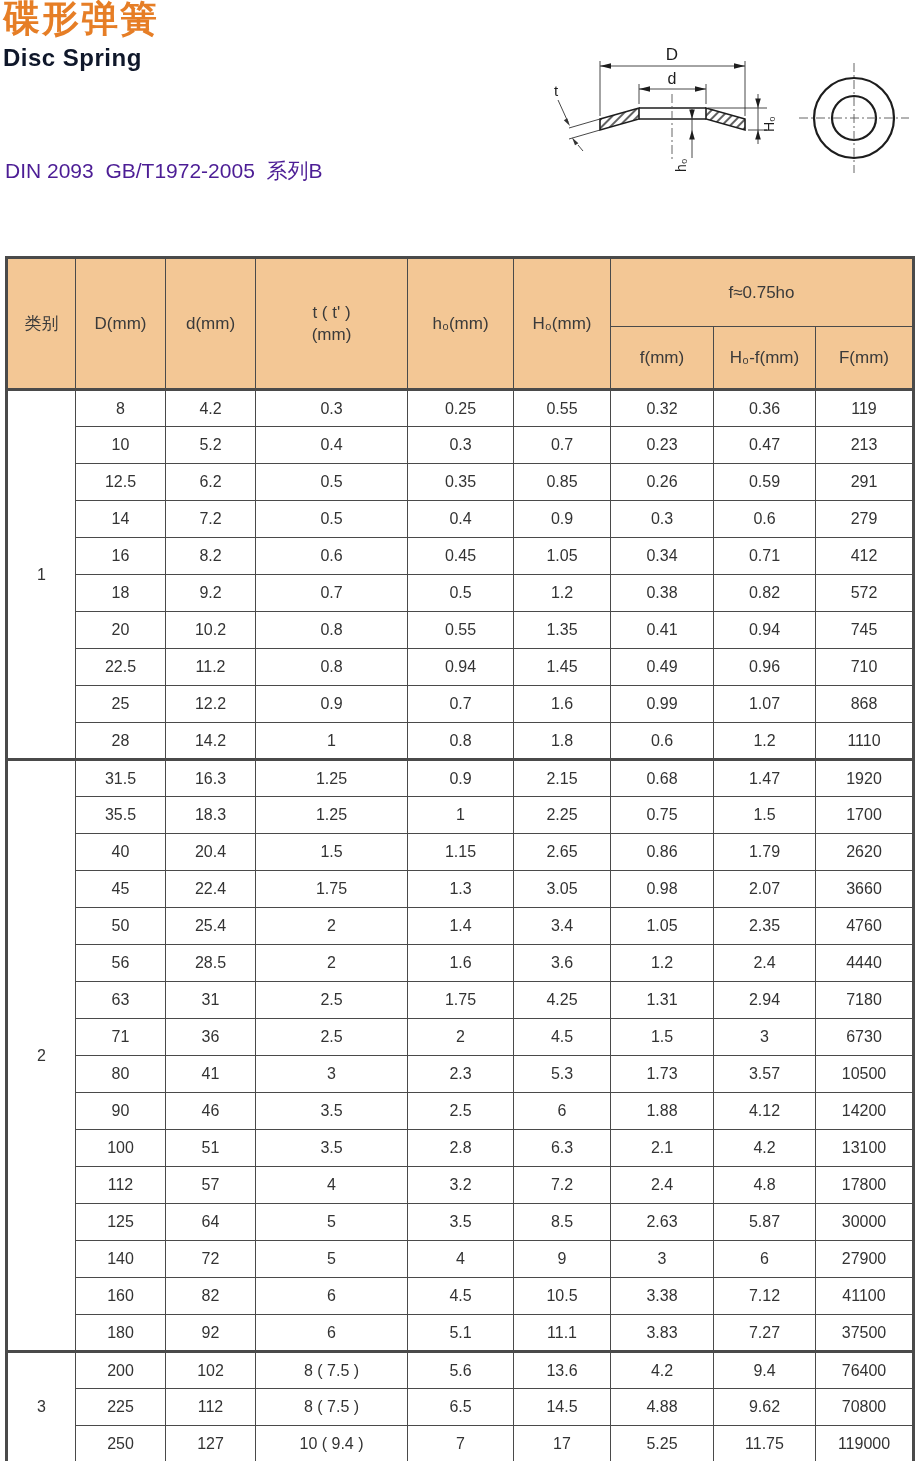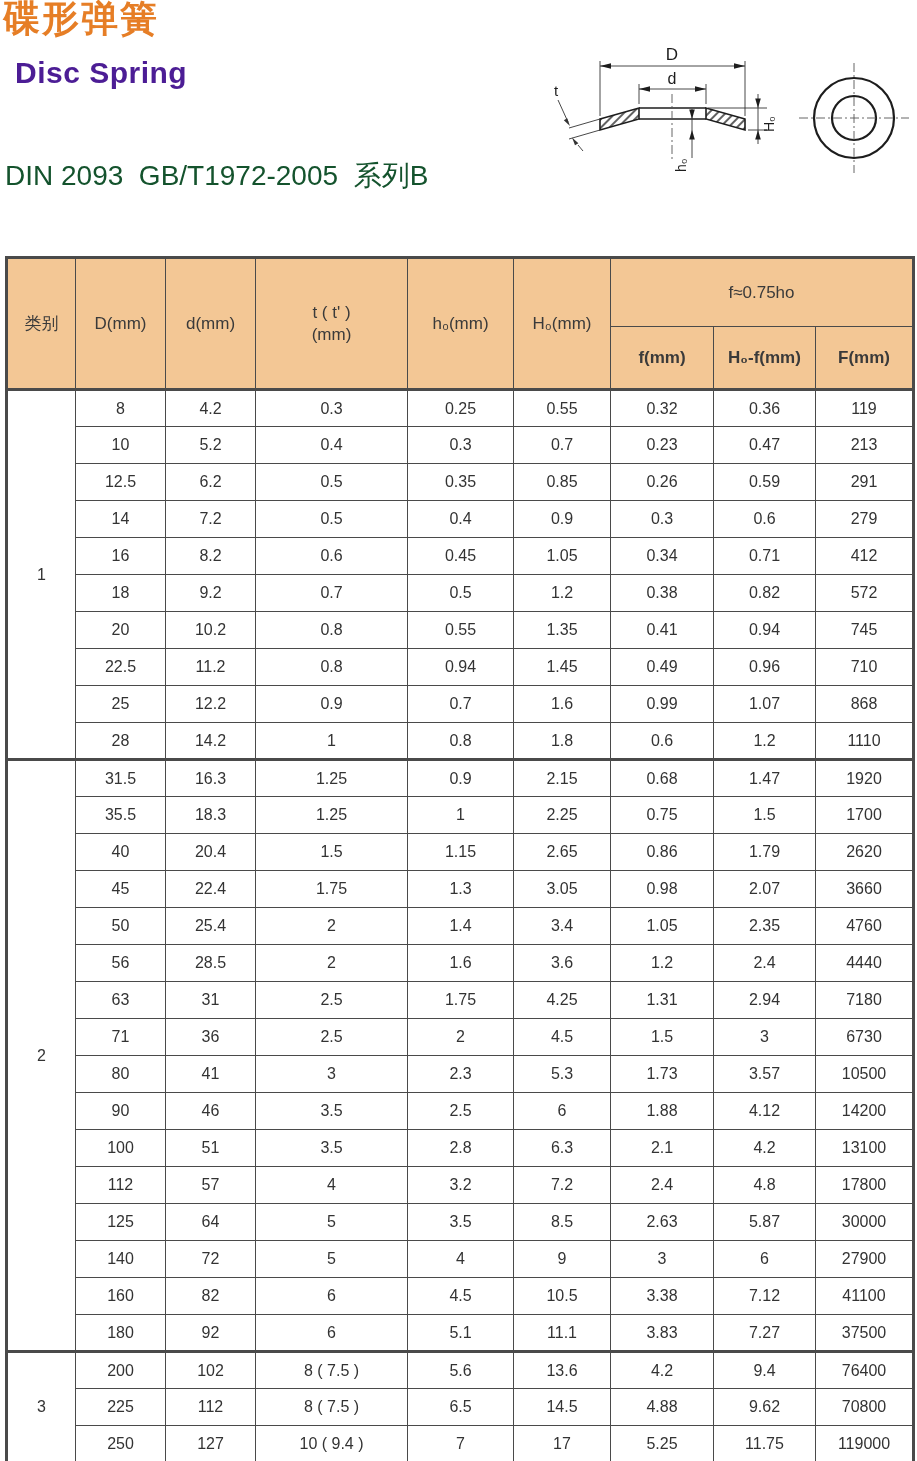--- a/index.html
+++ b/index.html
@@ -13,48 +13,48 @@
   .page { position: relative; width: 917px; height: 1461px; overflow: hidden; }
 
   
   .header-area { position: relative; height: 256px; }
   .title-cn {
     position: absolute; top: -6px; left: 3px; margin: 0;
     font-size: 37px; font-weight: bold; letter-spacing: 2px;
     color: var(--color-accent, #E67E26);
   }
   .title-en {
-    position: absolute; top: 44px; left: 3px; margin: 12px;
-    font-size: 30px; font-weight: bold; letter-spacing: 0.5px;
-    color: #4c1d95;
+    position: absolute; top: 44px; left: 3px; margin: 0;
+    font-size: 24px; font-weight: bold; letter-spacing: 0.5px;
+    color: #0f172a;
   }
   .standard {
     position: absolute; top: 157px; left: 5px;
-    font-size: 28px; color: #14532d; white-space: pre;
+    font-size: 21px; color: #4c1d95; white-space: pre;
   }
   .diagram { position: absolute; top: 38px; right: 1px; width: 374px; height: 162px; }
 
   
   table.spec {
     border-collapse: collapse; table-layout: fixed;
     width: 907px; margin-left: 5px;
     border: 3px solid var(--color-border, #4A4A4A);
   }
   .spec th, .spec td {
     border: 1.5px solid var(--color-border, #4A4A4A);
     text-align: center; vertical-align: middle;
     padding: 0; font-weight: normal; color: #333;
     overflow: hidden;
   }
   .spec thead th {
     background: var(--color-header_bg, #F3C795);
     font-size: 17px; color: #3a3a3a;
   }
   .spec thead tr.h1 th { height: 69px; margin-top: 47px; }
-  .spec thead tr.h2 th { height: 63px; font-weight: bold; }
+  .spec thead tr.h2 th { height: 63px; }
   .spec tbody td { height: 37px; font-size: 16px; background: #fff; }
   .spec tbody tr.group-start td { border-top: 3px solid var(--color-border, #4A4A4A); }
   .pre-line { white-space: pre-line; line-height: 1.25; }
 </style>
 </head>
 <body>
 
 <div class="page">
 
   <div class="header-area">

